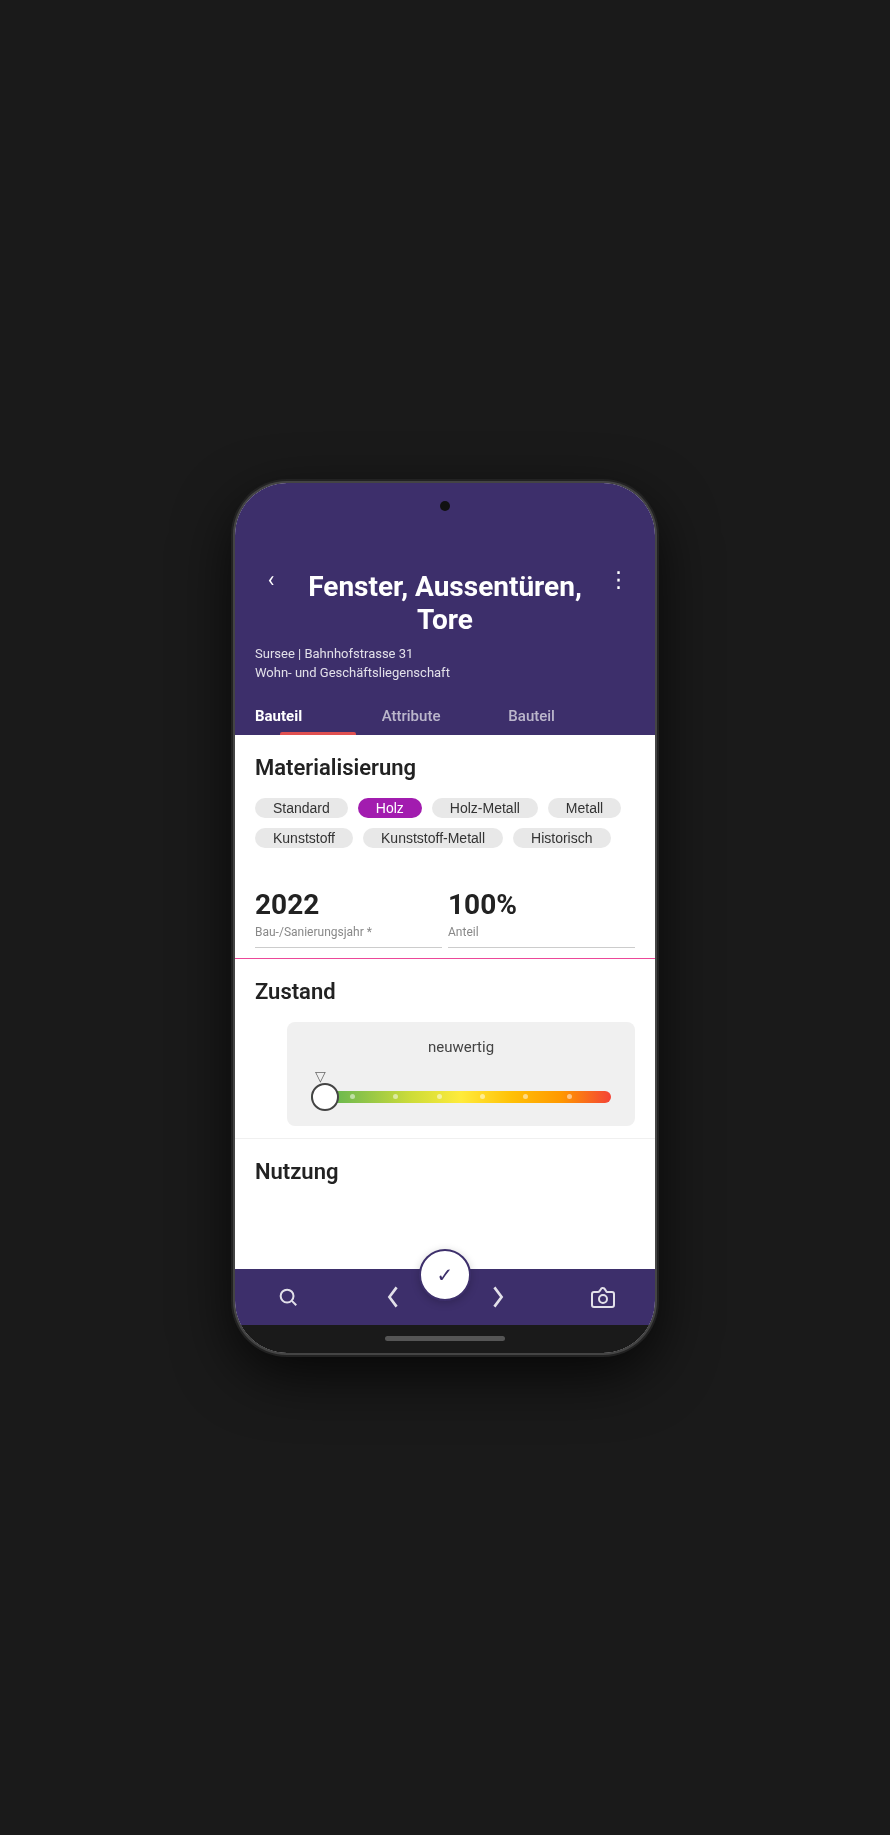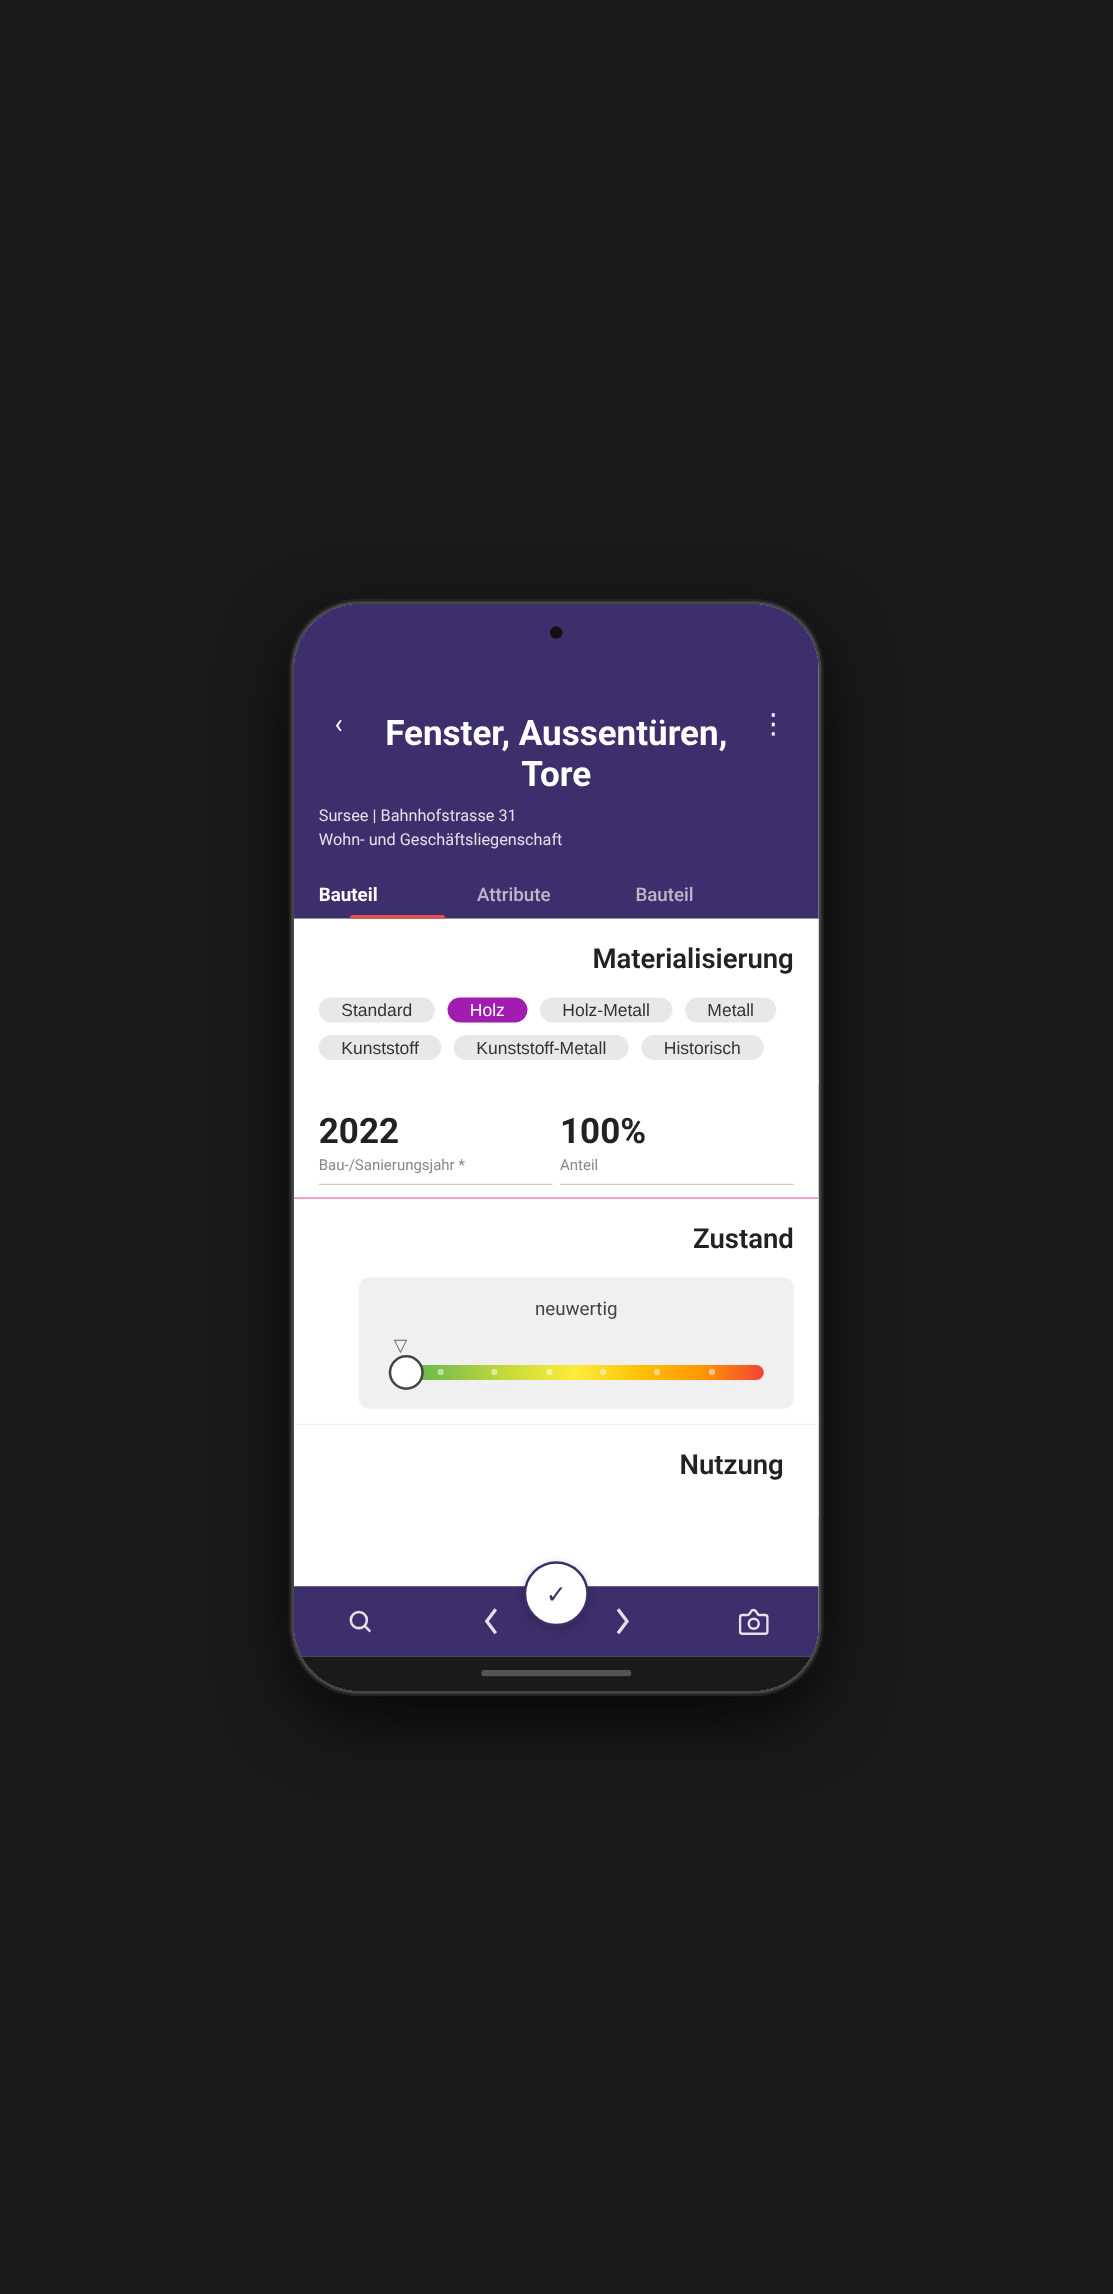--- a/index.html
+++ b/index.html
@@ -141,21 +141,20 @@
     .section {
       padding: 20px 20px 10px 20px;
       background: white;
     }
 
     .section-title {
       font-size: 22px;
       font-weight: 600;
       color: #222;
       margin-bottom: 18px;
-      text-align: right;
     }
 
     
     .pills-container {
       display: flex;
       flex-wrap: wrap;
       gap: 10px;
       margin-bottom: 10px;
     }
 

